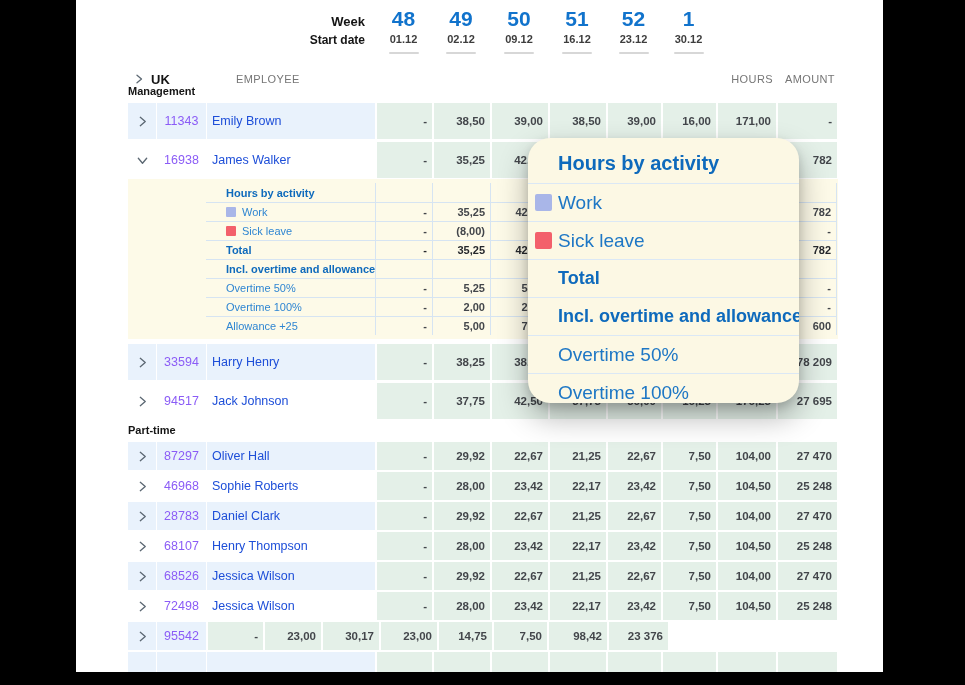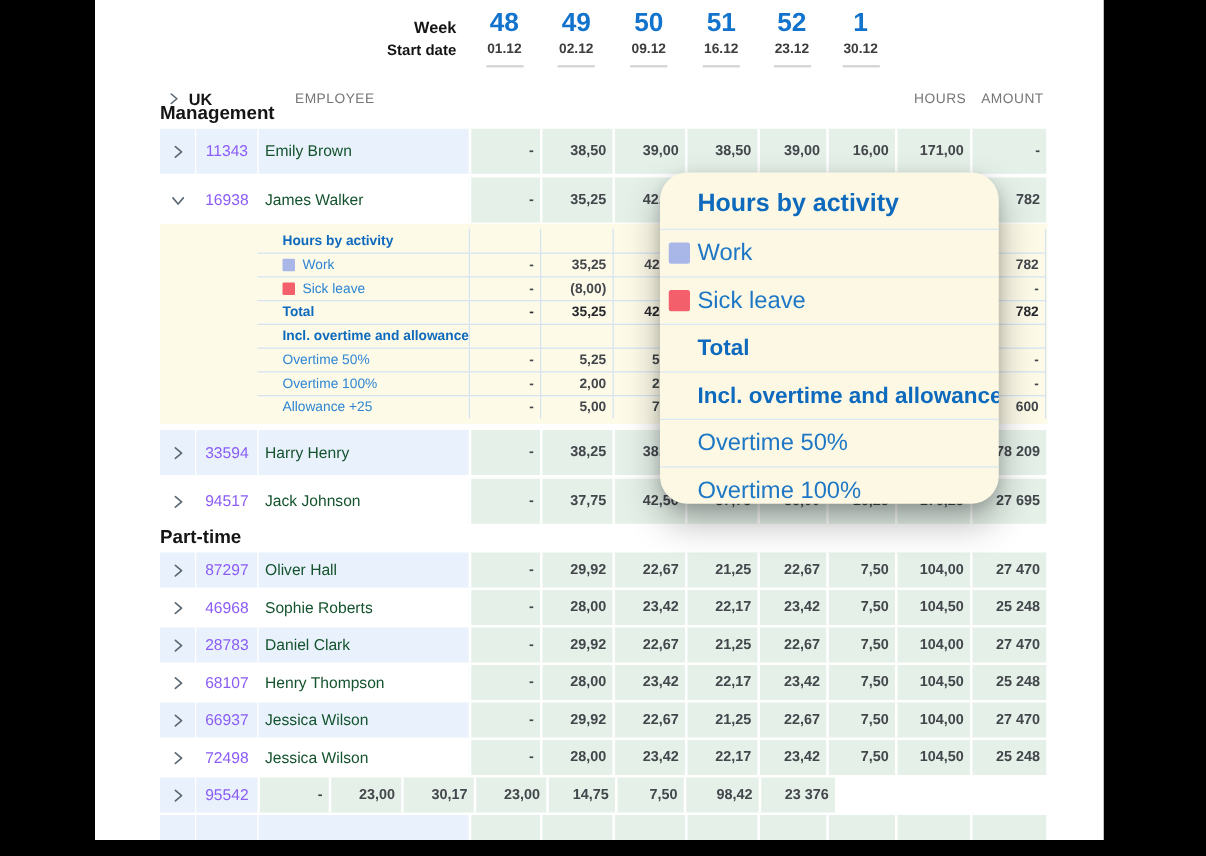--- a/index.html
+++ b/index.html
@@ -22,29 +22,29 @@
   .uk-left{width:78px;display:flex;align-items:center;gap:7px;padding-left:6px;box-sizing:border-box;}
   .uk-name{font-size:13px;font-weight:700;color:#141414;}
   .colhdr{font-size:11px;color:#767676;letter-spacing:.4px;}
   .employee-h{width:169px;padding-left:30px;box-sizing:border-box;}
   .wk-spacer{width:341px;}
   .hours-h{width:60px;text-align:right;box-sizing:border-box;padding-right:3px;}
   .amount-h{width:61px;text-align:right;box-sizing:border-box;padding-right:2px;}
 
   
   .table{position:absolute;left:52px;top:84px;width:710px;}
-  .section-label{font-size:15px;font-weight:700;color:#151515;height:14px;line-height:14px;margin-bottom:5px;}
+  .section-label{font-size:11px;font-weight:700;color:#151515;height:14px;line-height:14px;margin-bottom:5px;}
   .section{margin-bottom:0;}
   .section + .section{margin-top:4px;}
   .row{display:flex;margin-bottom:3px;}
   .size-lg .row{height:36px;}
   .size-sm .row{height:28px;margin-bottom:2px;}
   .exp{width:28px;display:flex;align-items:center;justify-content:center;}
   .idc{width:50px;display:flex;align-items:center;justify-content:center;color:#8b5cf6;font-size:12.5px;border-left:1px solid #fff;box-sizing:border-box;}
-  .namec{width:169px;display:flex;align-items:center;padding-left:5px;color:#14532d;font-size:12.5px;border-left:1px solid #fff;box-sizing:border-box;white-space:nowrap;}
+  .namec{width:169px;display:flex;align-items:center;padding-left:5px;color:#1d4ed8;font-size:12.5px;border-left:1px solid #fff;box-sizing:border-box;white-space:nowrap;}
   .shade-blue .exp,.shade-blue .idc,.shade-blue .namec{background:#e9f2fc;}
   .shade-white .exp,.shade-white .idc,.shade-white .namec{background:#fff;}
   .num{display:flex;align-items:center;justify-content:flex-end;padding-right:5px;box-sizing:border-box;
        font-size:11.5px;font-weight:600;color:#43464b;background:#e4f0e8;border-left:2px solid #fff;white-space:nowrap;}
   .c0{width:57px;}.c1{width:58px;}.c2{width:58px;}.c3{width:58px;}.c4{width:55px;}.c5{width:55px;}.c6{width:60px;}.c7{width:61px;}
   .chev{display:block;}
   .chev.down{transform:rotate(90deg);}
 
   
   .xpanel{background:#fdfae8;width:710px;box-sizing:border-box;padding:4px 0;margin-top:-2px;margin-bottom:5px;}
@@ -404,21 +404,21 @@
             <div class="num c6">104,50</div>
             <div class="num c7">25 248</div>
           </div>
 
   <div class="row shade-blue">
     <div class="exp">
       <svg class="chev" width="11" height="11" viewBox="0 0 10 10">
                 <polyline points="3,1.2 7.5,5 3,8.8" fill="none" stroke="#5c6873" stroke-width="1.2" stroke-linecap="round" stroke-linejoin="round"></polyline>
               </svg>
     </div>
-    <div class="idc">66937</div>
+    <div class="idc">68526</div>
     <div class="namec">Jessica Wilson</div>
   <div class="num c0">-</div>
             <div class="num c1">29,92</div>
             <div class="num c2">22,67</div>
             <div class="num c3">21,25</div>
             <div class="num c4">22,67</div>
             <div class="num c5">7,50</div>
             <div class="num c6">104,00</div>
             <div class="num c7">27 470</div>
           </div>

